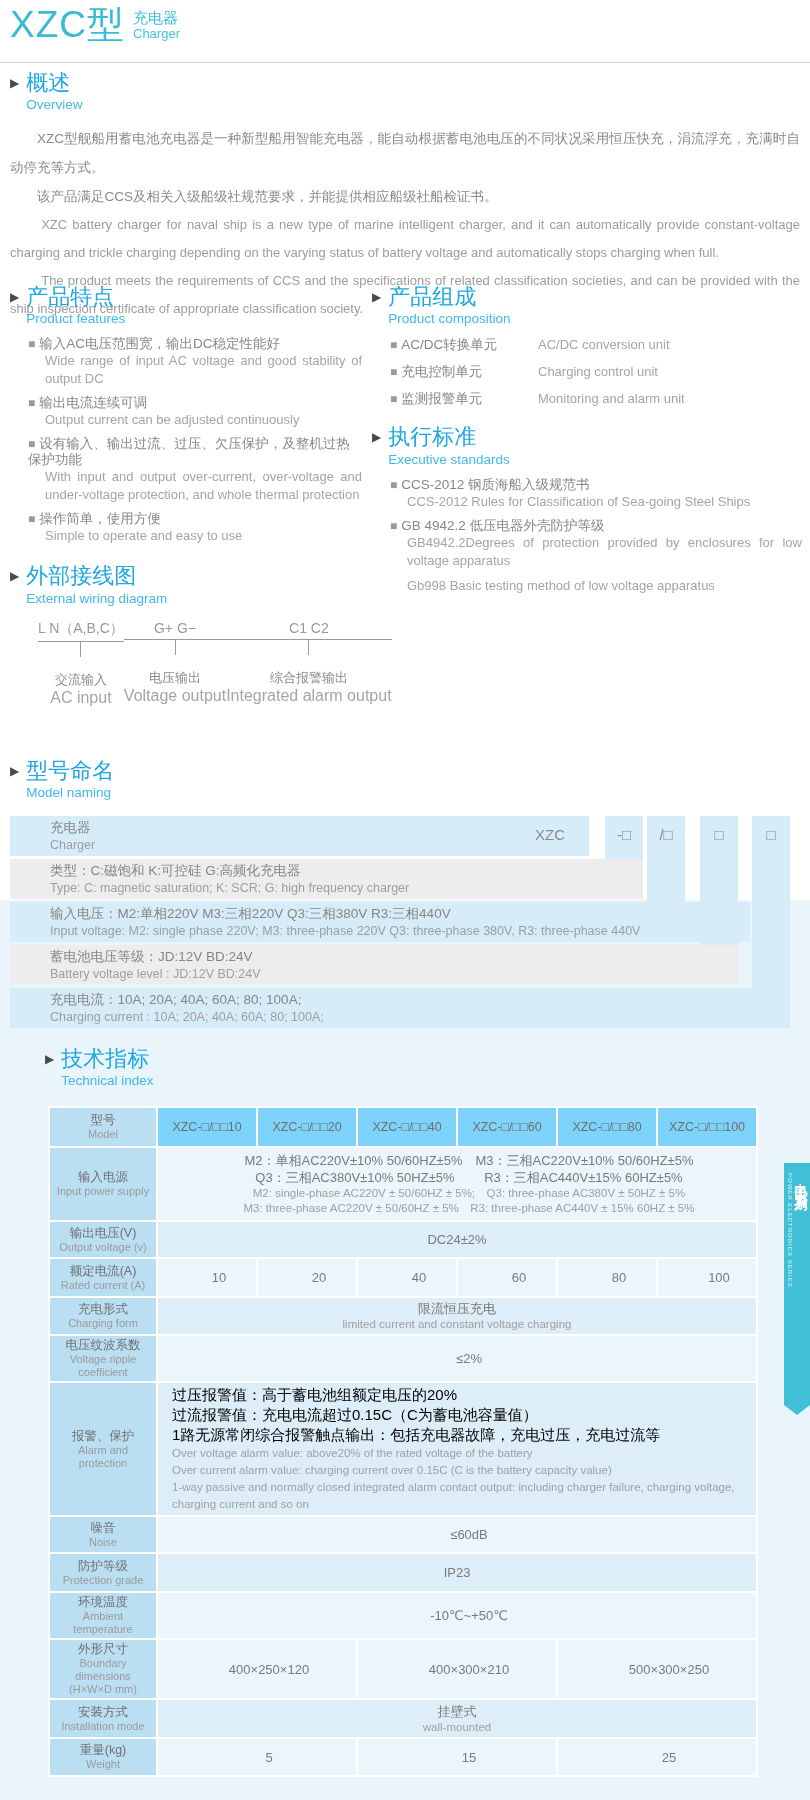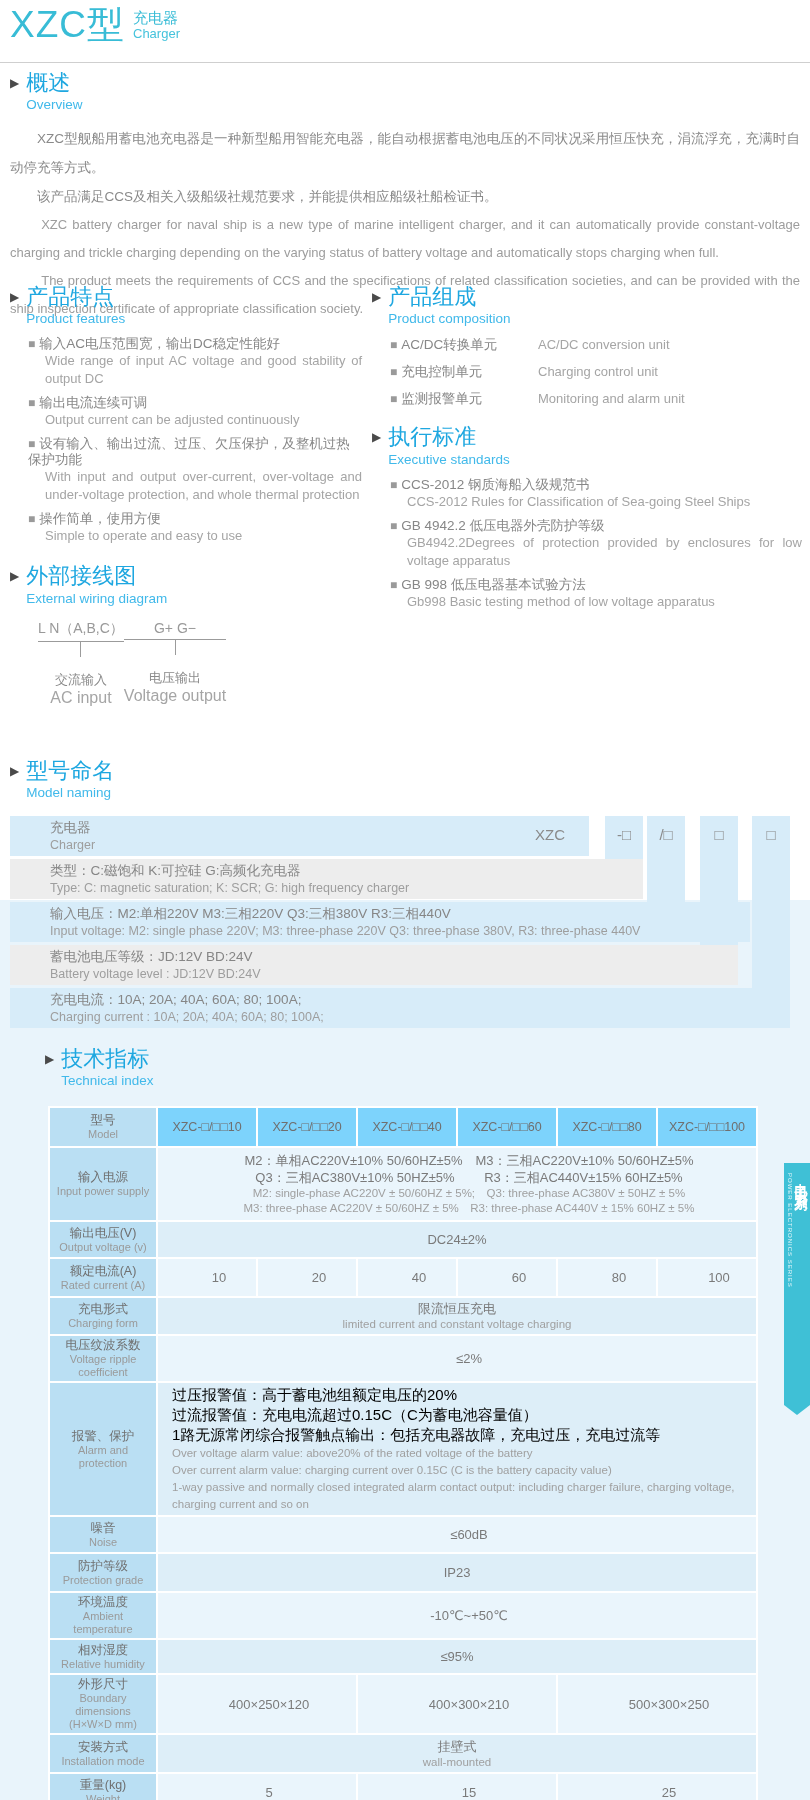--- a/index.html
+++ b/index.html
@@ -187,20 +187,26 @@
             <div class="len">AC input</div>
           </div>
 
           <div class="term">
             <div class="code">G+  G−</div>
             <div class="tick"></div>
             <div class="lcn">电压输出</div>
             <div class="len">Voltage output</div>
           </div>
 
+          <div class="term">
+            <div class="code">C1  C2</div>
+            <div class="tick"></div>
+            <div class="lcn">综合报警输出</div>
+            <div class="len">Integrated alarm output</div>
+          </div>
         </div>
     </div>
   </div>
 
   <div class="col-right">
     <div class="sec-head">
       <span class="arrow">▶</span>
       <div>
         <div class="tcn">产品组成</div>
         <div class="ten">Product composition</div>
@@ -238,21 +244,20 @@
             <div class="cn"><span class="sq">■</span><span>CCS-2012 钢质海船入级规范书</span></div>
             <div class="en">CCS-2012 Rules for Classification of Sea-going Steel Ships</div>
           </div>
 
           <div class="bitem">
             <div class="cn"><span class="sq">■</span><span>GB 4942.2  低压电器外壳防护等级</span></div>
             <div class="en">GB4942.2Degrees of protection provided by enclosures for low voltage apparatus</div>
           </div>
 
           <div class="bitem">
-            <div class="cn"><span class="sq">■</span><span>GB 998  低压电器基本试验方法</span></div>
             <div class="en">Gb998 Basic testing method of low voltage apparatus</div>
           </div>
         </div>
     </div>
   </div>
 
   <div class="sec-naming">
     <div class="sec-head">
       <span class="arrow">▶</span>
       <div>
@@ -409,27 +414,20 @@
           </td>
       <td class="val" colspan="6">IP23</td>
     </tr>
     <tr class="rL tr-amb">
       <td class="lbl">
             <div class="l1">环境温度</div>
             <div class="l2">Ambient temperature</div>
           </td>
       <td class="val" colspan="6">-10℃~+50℃</td>
     </tr>
-    <tr class="rD tr-hum">
-      <td class="lbl">
-            <div class="l1">相对湿度</div>
-            <div class="l2">Relative humidity</div>
-          </td>
-      <td class="val" colspan="6">≤95%</td>
-    </tr>
     <tr class="rL tr-dim">
       <td class="lbl">
             <div class="l1">外形尺寸</div>
             <div class="l2">Boundary dimensions</div>
             <div class="l2">(H×W×D mm)</div>
           </td>
       <td class="val" colspan="2">400×250×120</td>
       <td class="val" colspan="2">400×300×210</td>
       <td class="val" colspan="2">500×300×250</td>
     </tr>

